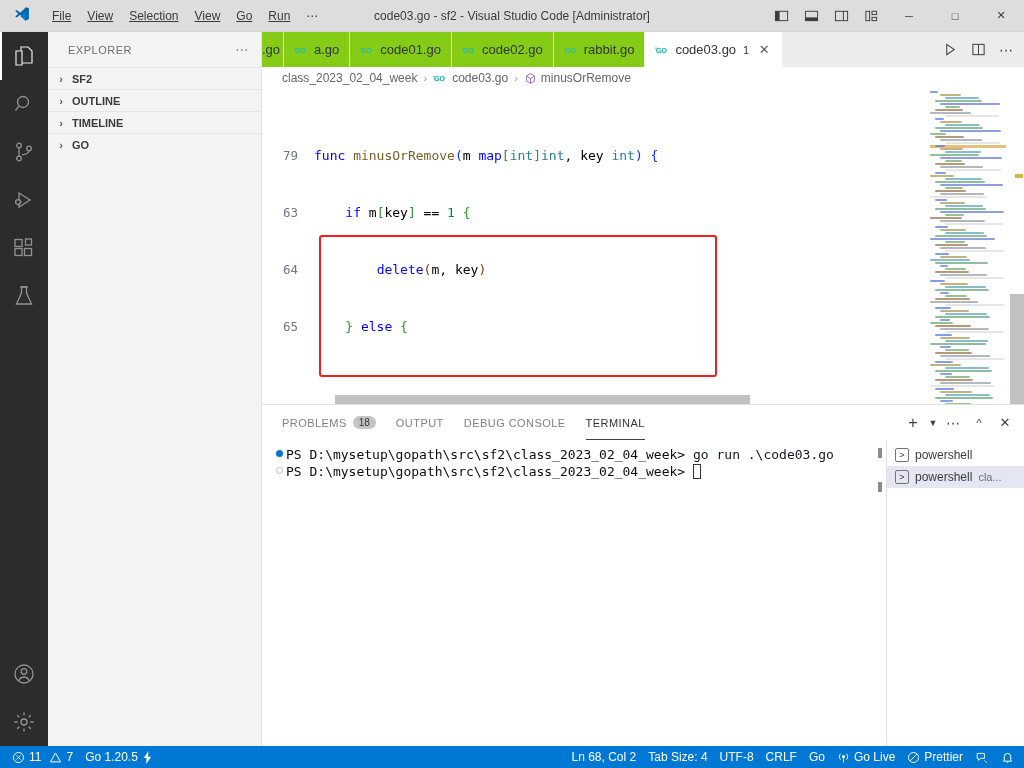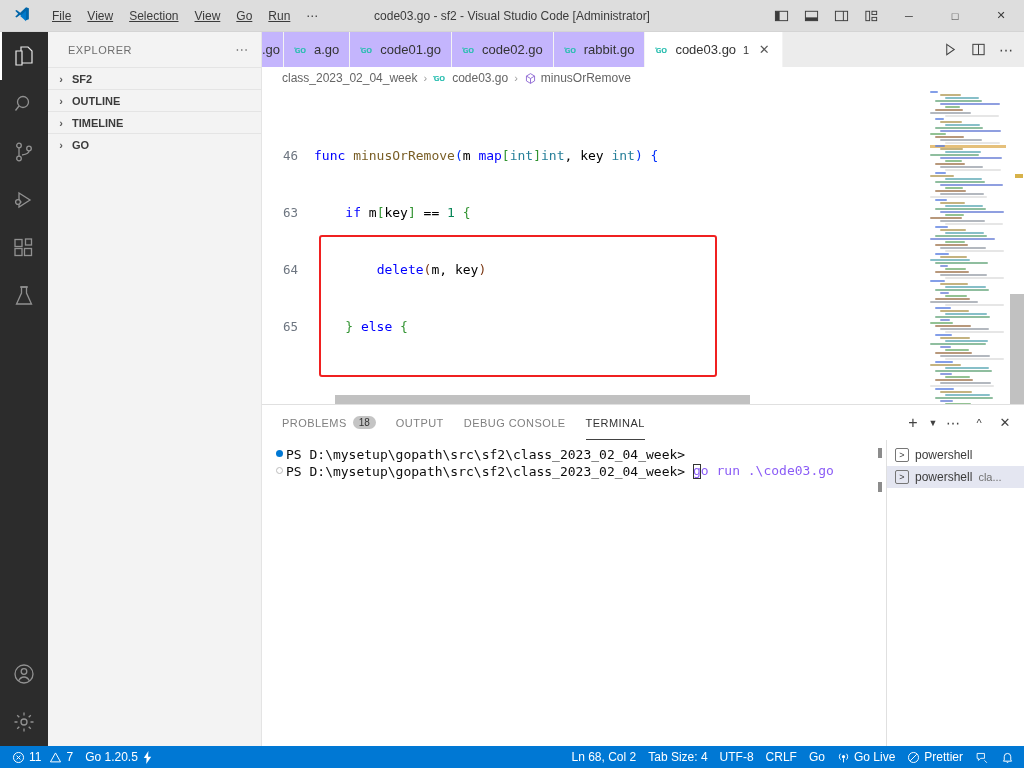--- a/index.html
+++ b/index.html
@@ -82,21 +82,21 @@
   .chev { width: 14px; display: inline-flex; align-items: center; justify-content: center; color: #5a5a5a; }
 
   
   .editor-area { flex: 1; display: flex; flex-direction: column; min-width: 0; background: #ffffff; }
 
   .tabs-row { height: 35px; display: flex; background: #ececec; flex: none; position: relative; }
   .tabs { display: flex; height: 100%; overflow: hidden; }
   .tab {
     display: flex; align-items: center; gap: 5px; padding: 0 10px;
     height: 100%; font-size: 13px; color: #333333;
-    background: #c4b5fd; border-right: 1px solid #f3f3f3; cursor: pointer;
+    background: #84cc16; border-right: 1px solid #f3f3f3; cursor: pointer;
     white-space: nowrap; position: relative; max-width: 170px;
   }
   .tab.active { background: #ffffff; color: #333333; }
   .tab .tab-badge { font-size: 11px; color: #333; margin-left: 2px; }
   .tab .tab-close {
     width: 16px; height: 16px; display: inline-flex; align-items: center; justify-content: center;
     font-size: 13px; color: #5a5a5a; margin-left: 2px;
   }
   .tab-actions { margin-left: auto; display: flex; align-items: center; padding-right: 4px; }
   .tab-act {
@@ -188,21 +188,21 @@
   .panel-body { flex: 1; display: flex; min-height: 0; }
   .term-out {
     flex: 1; position: relative; padding: 6px 0 0 10px;
     font-family: "DejaVu Sans Mono", monospace; font-size: 13px; line-height: 17px;
     color: #0c0c0c; overflow: hidden;
   }
   .term-line { display: flex; align-items: flex-start; height: 17px; white-space: pre; position: relative; }
   .deco { width: 14px; flex: none; display: flex; justify-content: center; align-items: center; padding-top: 4px; }
   .dot-filled { width: 7px; height: 7px; border-radius: 50%; background: #0078d4; }
   .dot-hollow { width: 7px; height: 7px; border-radius: 50%; border: 1px solid #bdbdbd; }
-  .term-green { color: #8b5cf6; margin-top: 16px; }
+  .term-green { color: #0f172a; }
   .cursor-blk { display: inline-block; width: 8px; height: 15px; border: 1px solid #333; vertical-align: -3px; }
   .term-scrollbar { position: absolute; right: 4px; width: 4px; background: #8c8c8c; }
 
   .term-tabs {
     width: 138px; flex: none; border-left: 1px solid #e0e0e0; padding-top: 4px;
     background: #ffffff;
   }
   .term-tab {
     height: 22px; display: flex; align-items: center; gap: 6px; padding-left: 8px;
     font-size: 12px; color: #3b3b3b; cursor: pointer; white-space: nowrap;
@@ -492,21 +492,21 @@
           <span>minusOrRemove</span>
         </span>
       </div>
 
       <div class="editor-wrap">
 
         <div class="code-col">
           <div class="code">
 
             <div class="line">
-              <span class="ln">46</span>
+              <span class="ln">79</span>
               <span class="ltext"><span class="kw">func </span><span class="fn">minusOrRemove</span><span class="br1">(</span>m <span class="kw">map</span><span class="br2">[</span><span class="typ">int</span><span class="br2">]</span><span class="typ">int</span>, key <span class="typ">int</span><span class="br1">)</span> <span class="br1">{</span></span>
             </div>
             <div class="line">
               <span class="ln">63</span>
               <span class="ltext"><span class="guide">&nbsp;&nbsp;&nbsp;</span> <span class="kw">if</span> m<span class="br2">[</span>key<span class="br2">]</span> == <span class="num">1</span> <span class="br2">{</span></span>
             </div>
             <div class="line">
               <span class="ln">64</span>
               <span class="ltext"><span class="guide">&nbsp;&nbsp;&nbsp;</span> <span class="guide">&nbsp;&nbsp;&nbsp;</span> <span class="kw">delete</span><span class="br3">(</span>m, key<span class="br3">)</span></span>
             </div>

